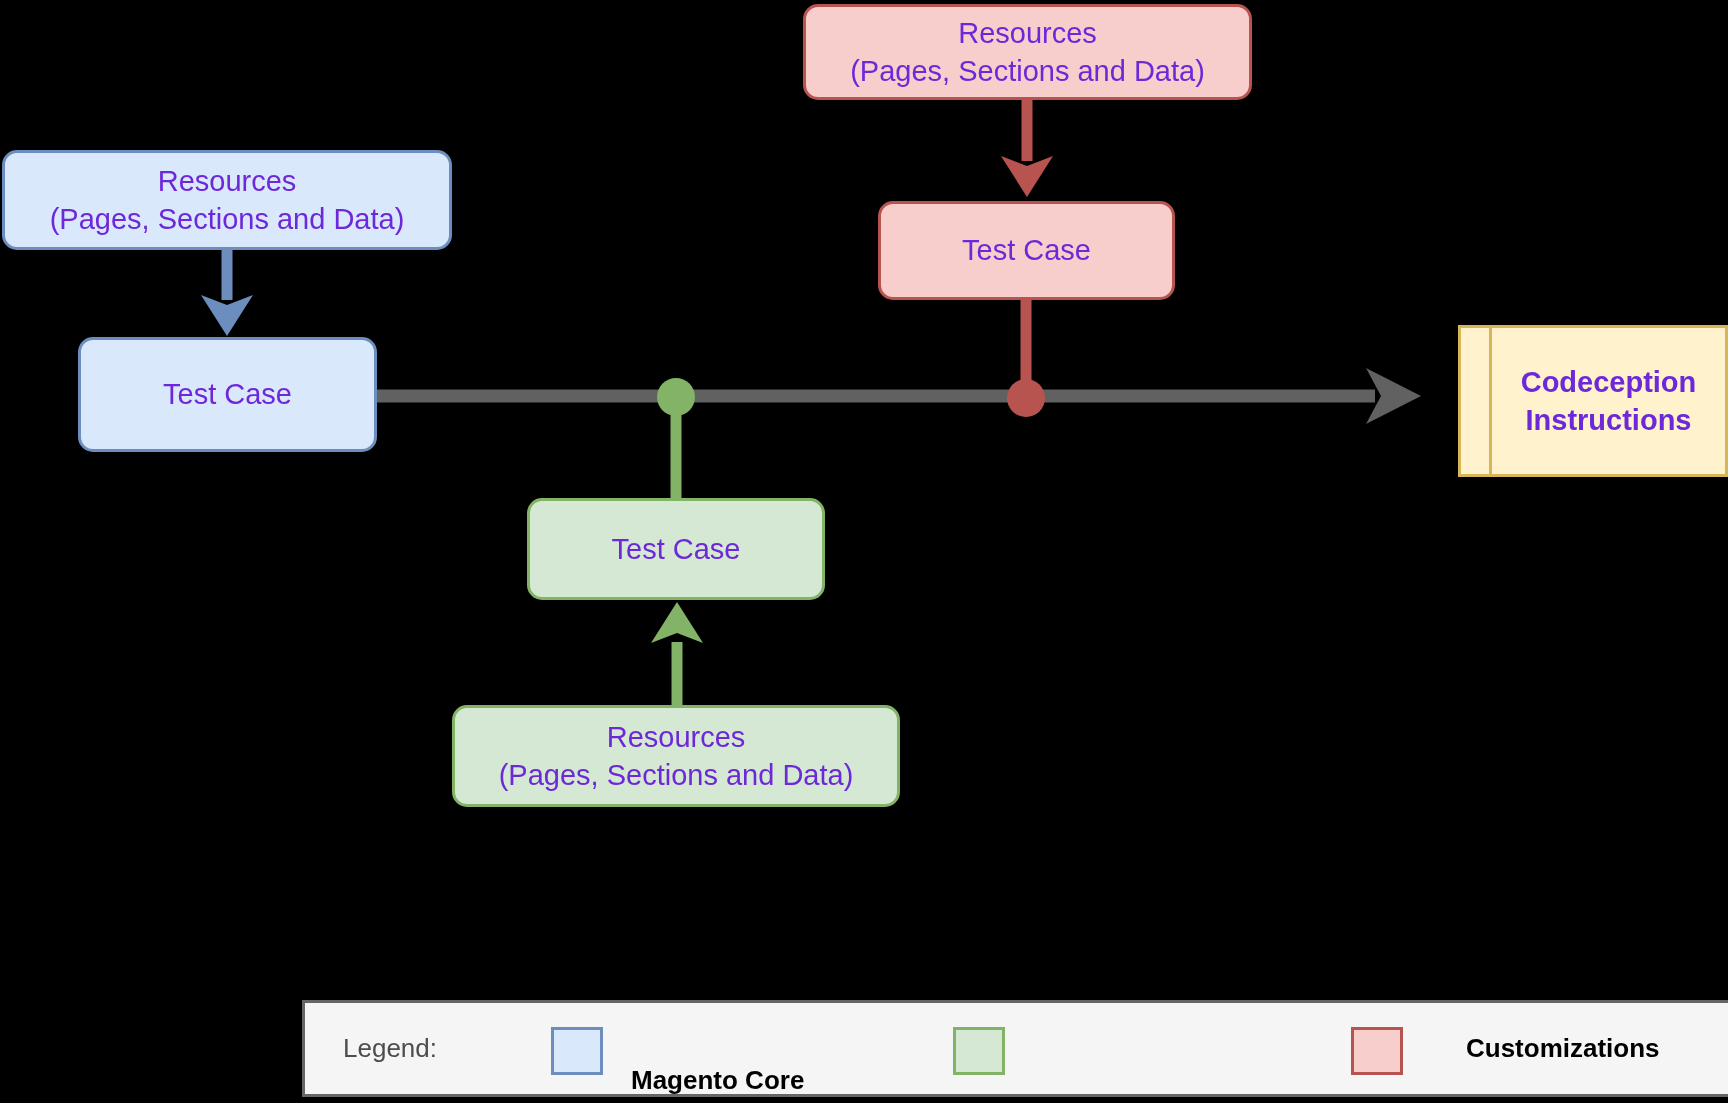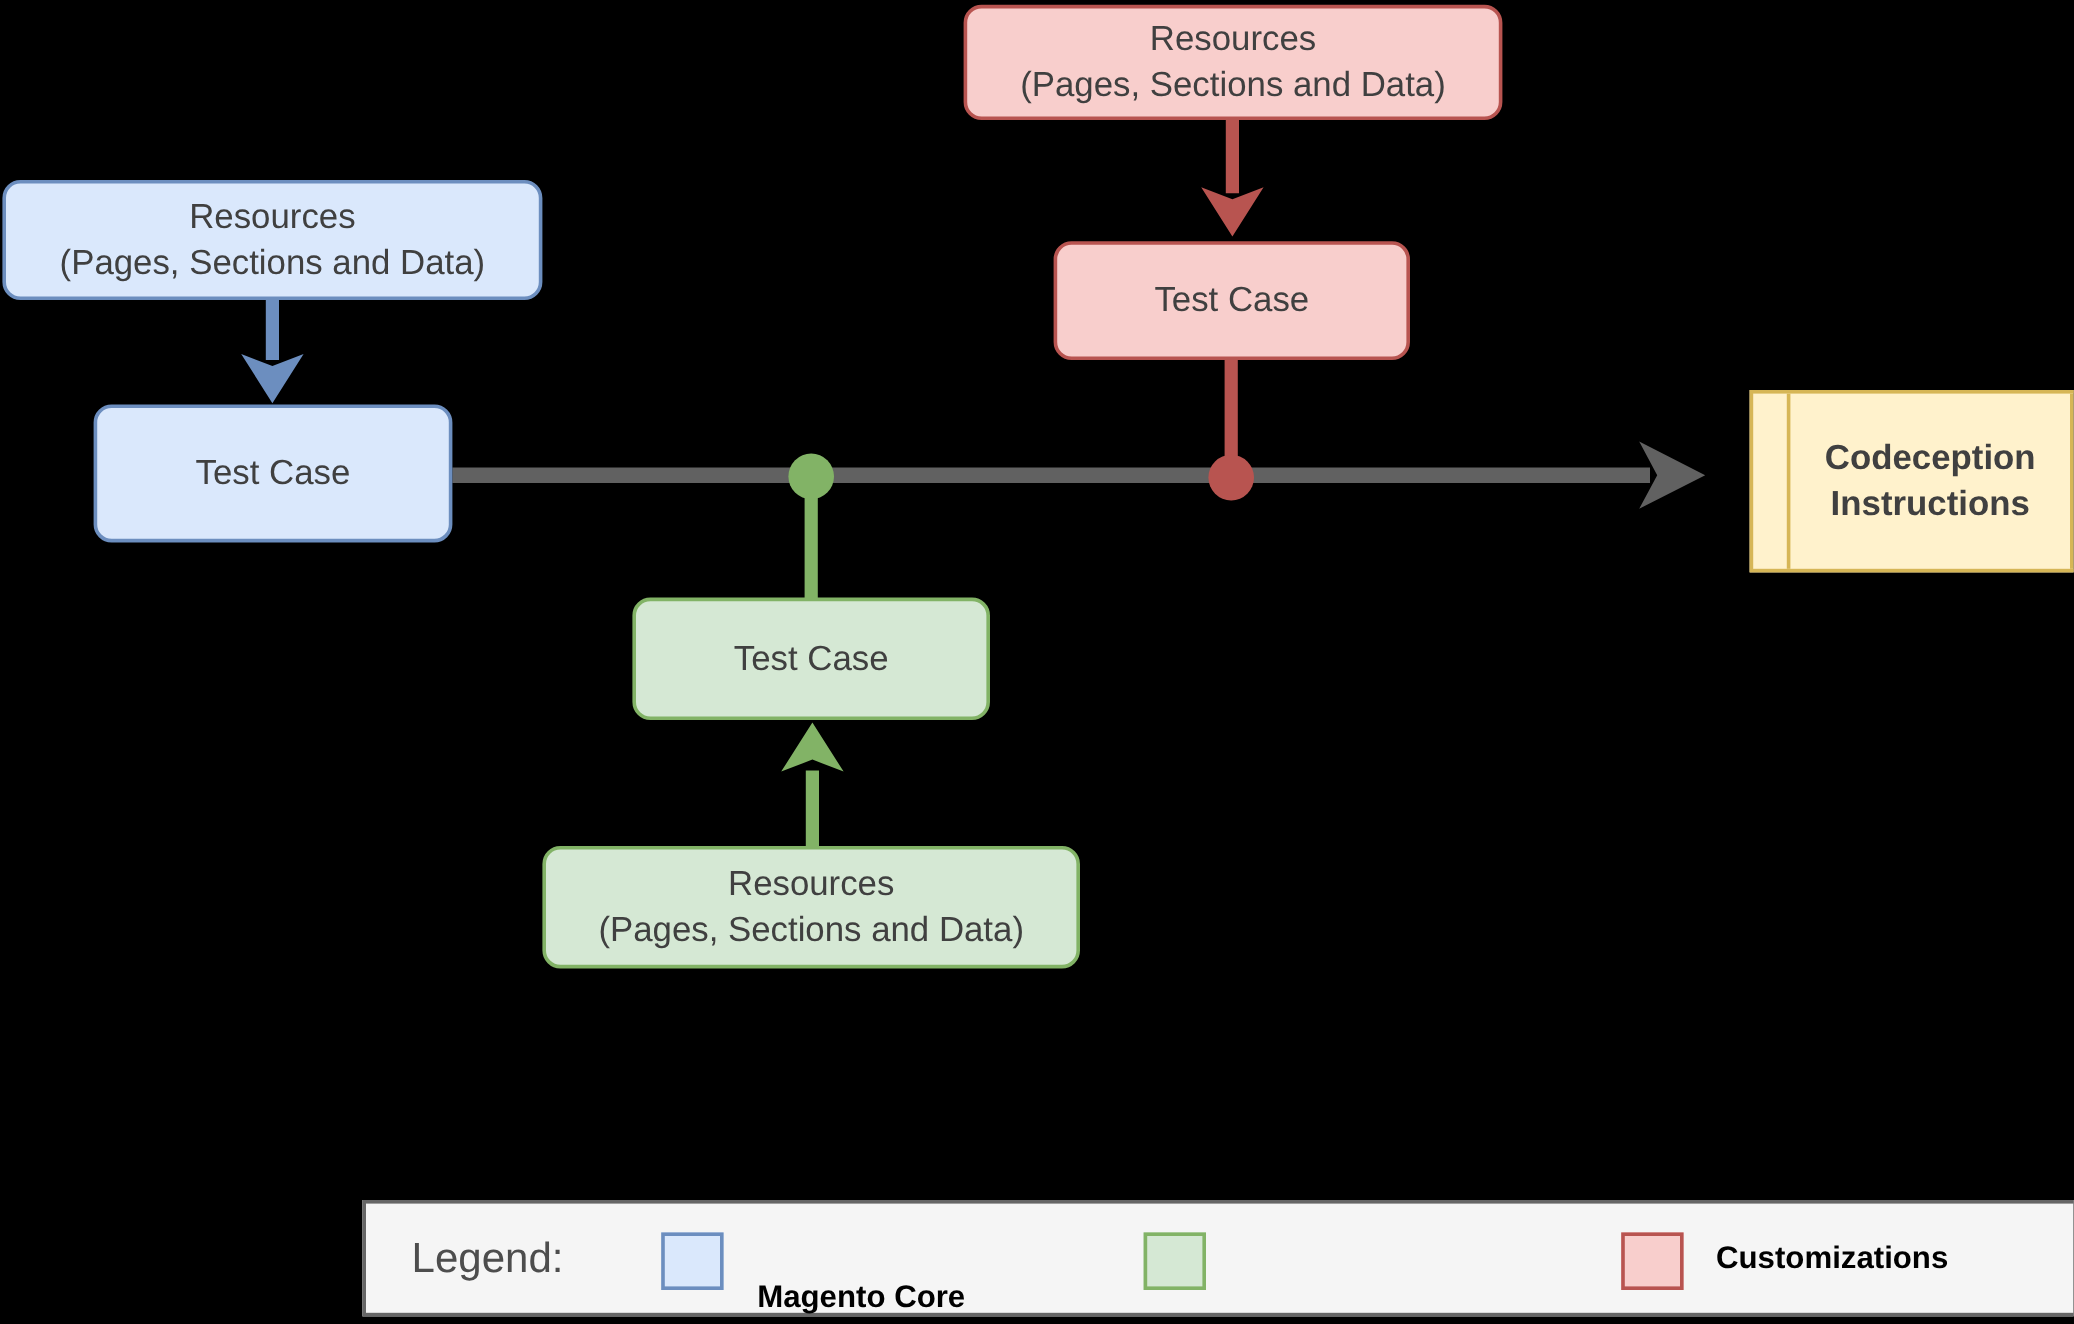--- a/index.html
+++ b/index.html
@@ -26,21 +26,21 @@
   .node {
     position: absolute;
     box-sizing: border-box;
     display: flex;
     align-items: center;
     justify-content: center;
     text-align: center;
     white-space: pre-line;
     font-size: 29px;
     line-height: 1.32;
-    color: #404040;
+    color: #6d28d9;
     border-radius: 15px;
     border: 3px solid;
     z-index: 2;
   }
   .node.blue   { background: #dae8fc; border-color: #6c8ebf; }
   .node.red    { background: #f8cecc; border-color: #b85450; }
   .node.green  { background: #d5e8d4; border-color: #82b366; }
   .node.yellow {
     background: #fff2cc;
     border-color: #d6b656;
@@ -75,21 +75,21 @@
     border: 3px solid #666666;
     z-index: 2;
   }
   .legend-title {
     position: absolute;
     left: 38px;
     top: 0;
     height: 91px;
     display: flex;
     align-items: center;
-    font-size: 35px;
+    font-size: 26px;
     color: #4d4d4d;
   }
   .legend-item-label {
     position: absolute;
     top: 0;
     height: 91px;
     display: flex;
     align-items: center;
     font-size: 26px;
     font-weight: bold;
@@ -101,21 +101,21 @@
     width: 52px;
     height: 48px;
     box-sizing: border-box;
     border: 3px solid;
   }
   .swatch-blue  { left: 246px;  background: #dae8fc; border-color: #6c8ebf; }
   .label-blue   { left: 326px; margin-top: 32px;  }
   .swatch-green { left: 648px;  background: #d5e8d4; border-color: #82b366; }
   .label-green  { left: 726px;  }
   .swatch-red   { left: 1046px; background: #f8cecc; border-color: #b85450; }
-  .label-red    { left: 1125px; }
+  .label-red    { left: 1161px; }
 </style>
 </head>
 <body>
 
 <div class="canvas">
 
   <svg class="connectors" viewBox="0 0 1728 1103" xmlns="http://www.w3.org/2000/svg">
 
     <g>
       <line x1="227" y1="250" x2="227" y2="300" stroke="#6c8ebf" stroke-width="11"></line>

